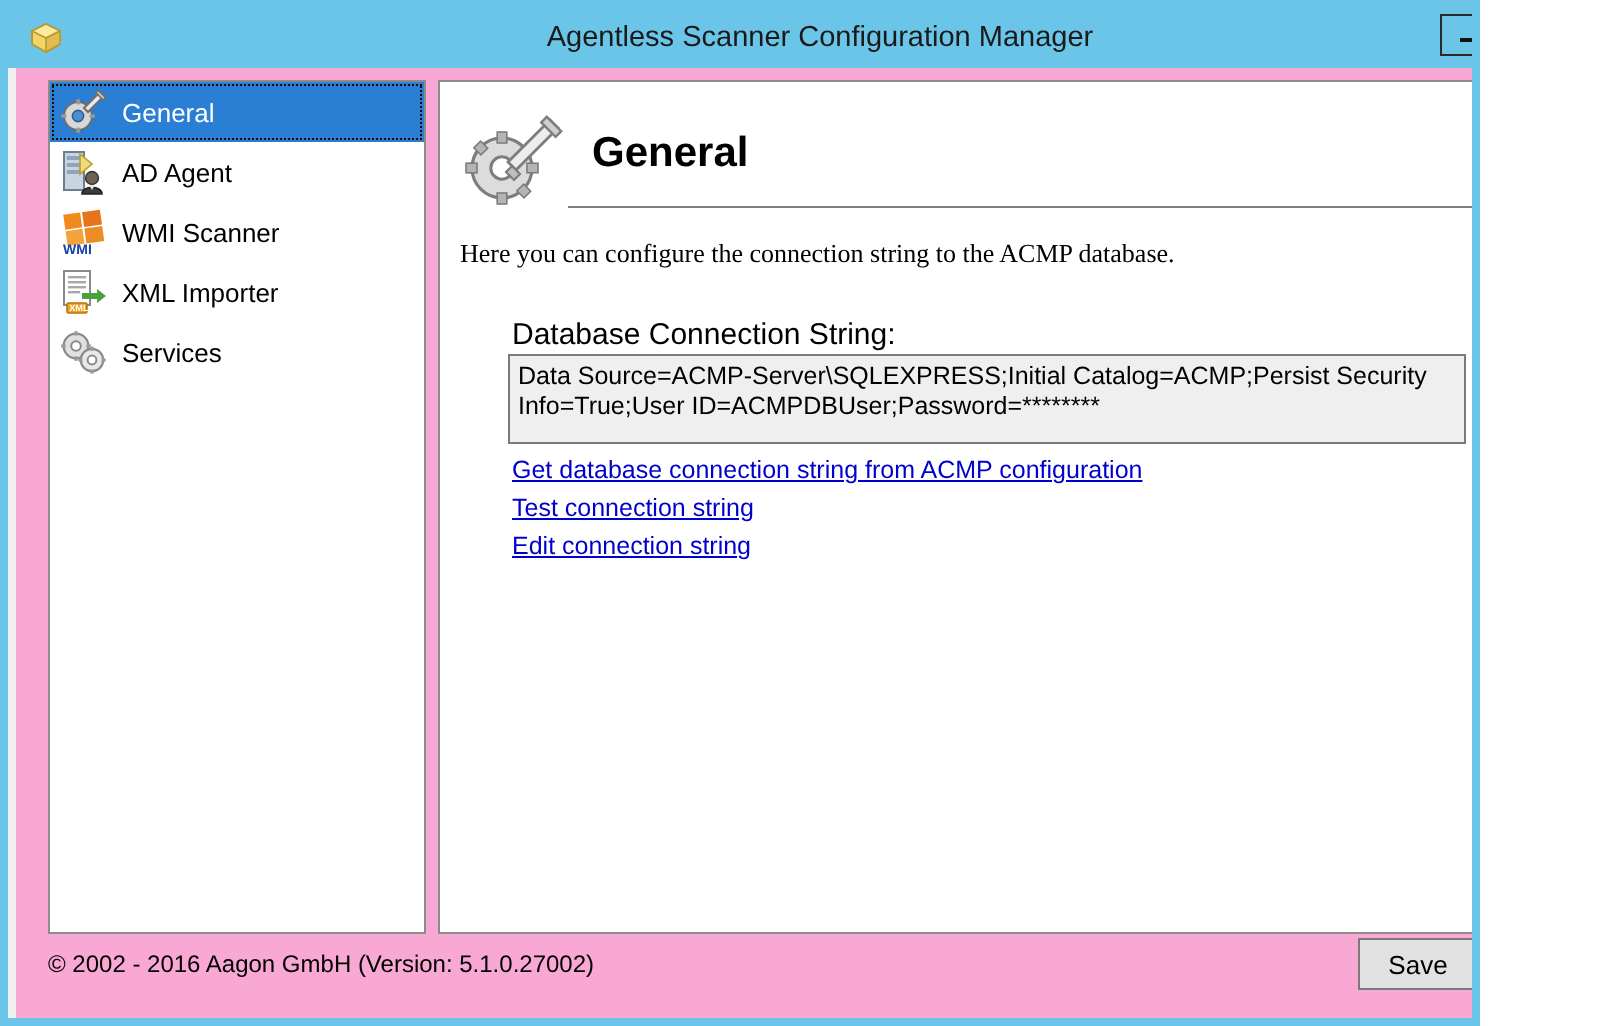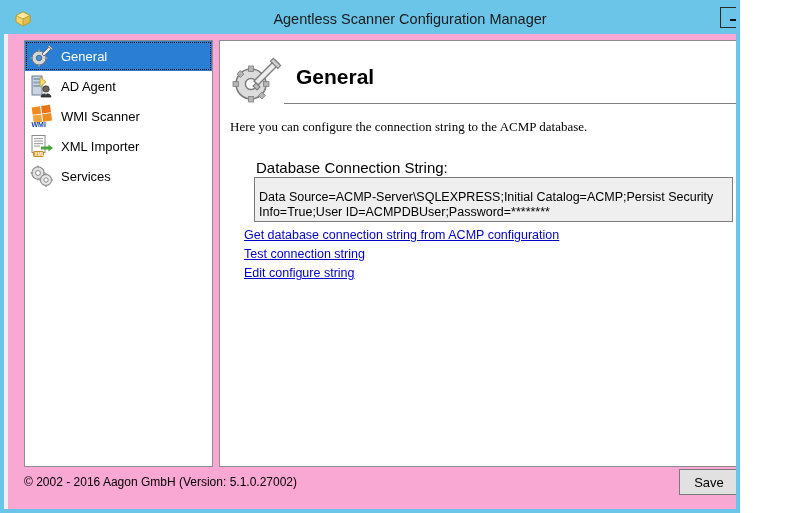--- a/index.html
+++ b/index.html
@@ -203,32 +203,32 @@
   }
   .conn-box {
     position: absolute;
     left: 34px;
     top: 136px;
     width: 479px;
     height: 45px;
     background: #efefef;
     border: 1px solid #7a7a7a;
     box-sizing: border-box;
-    padding: 12px 4px;
+    padding: 3px 4px;
     font-size: 12.5px;
     line-height: 15px;
     color: #000000;
     font-family: "Liberation Sans", sans-serif;
     overflow: hidden;
     word-break: break-word;
     resize: none;
   }
   .link {
     position: absolute;
-    left: 24px;
+    left: 36px;
     font-size: 12.5px;
     color: #0000cd;
     text-decoration: underline;
     font-family: "Liberation Sans", sans-serif;
     cursor: pointer;
     white-space: nowrap;
     text-align: right;
   }
   .link-1 { top: 187px; }
   .link-2 { top: 206px; }
@@ -408,21 +408,21 @@
       <div class="panel-rule"></div>
 
       <div class="panel-desc">Here you can configure the connection string to the ACMP database.</div>
 
       <div class="field-label">Database Connection String:</div>
 
       <div class="conn-box">Data Source=ACMP-Server\SQLEXPRESS;Initial Catalog=ACMP;Persist Security Info=True;User ID=ACMPDBUser;Password=********</div>
 
       <a class="link link-1">Get database connection string from ACMP configuration</a>
       <a class="link link-2">Test connection string</a>
-      <a class="link link-3">Edit configure string</a>
+      <a class="link link-3">Edit connection string</a>
 
     </div>
 
     <div class="footer-text">© 2002 - 2016 Aagon GmbH (Version: 5.1.0.27002)</div>
 
     <div class="footer-buttons">
       <div class="btn">Save</div>
       <div class="btn">Close</div>
     </div>
 

